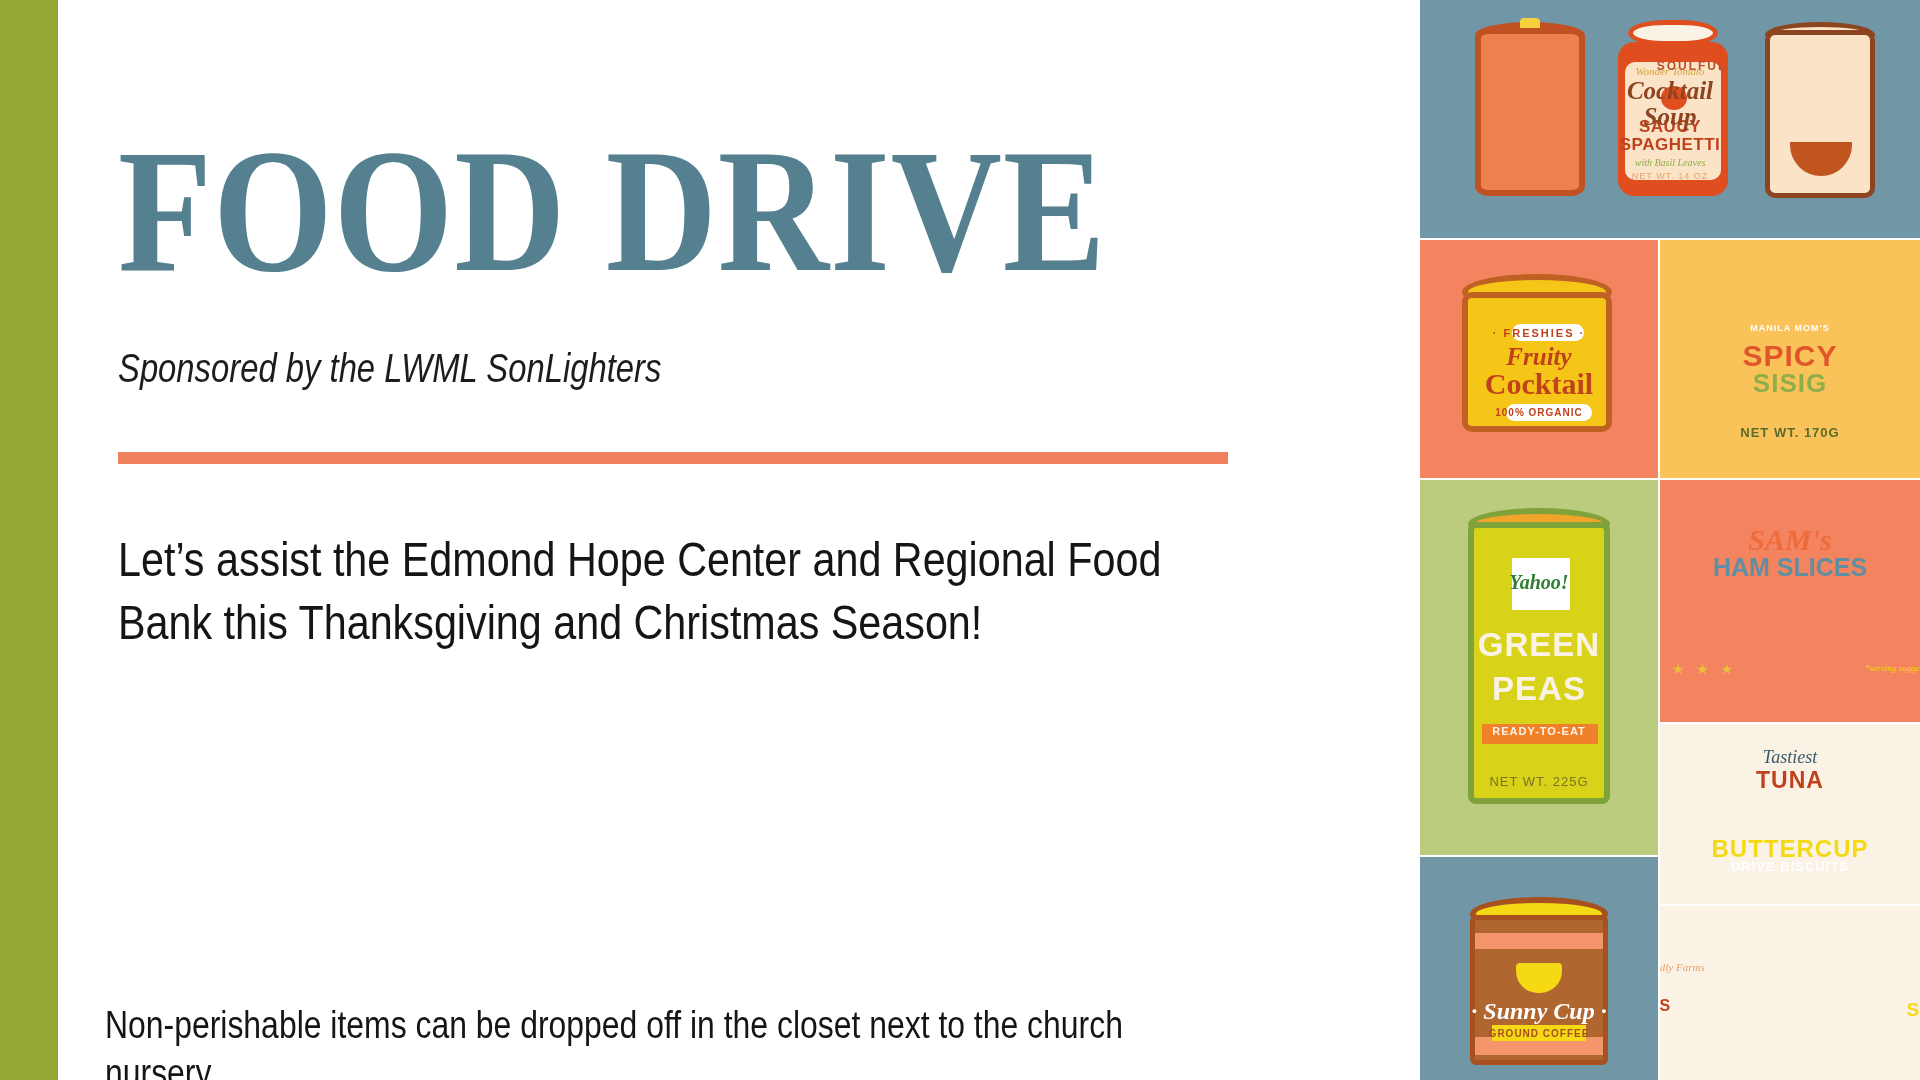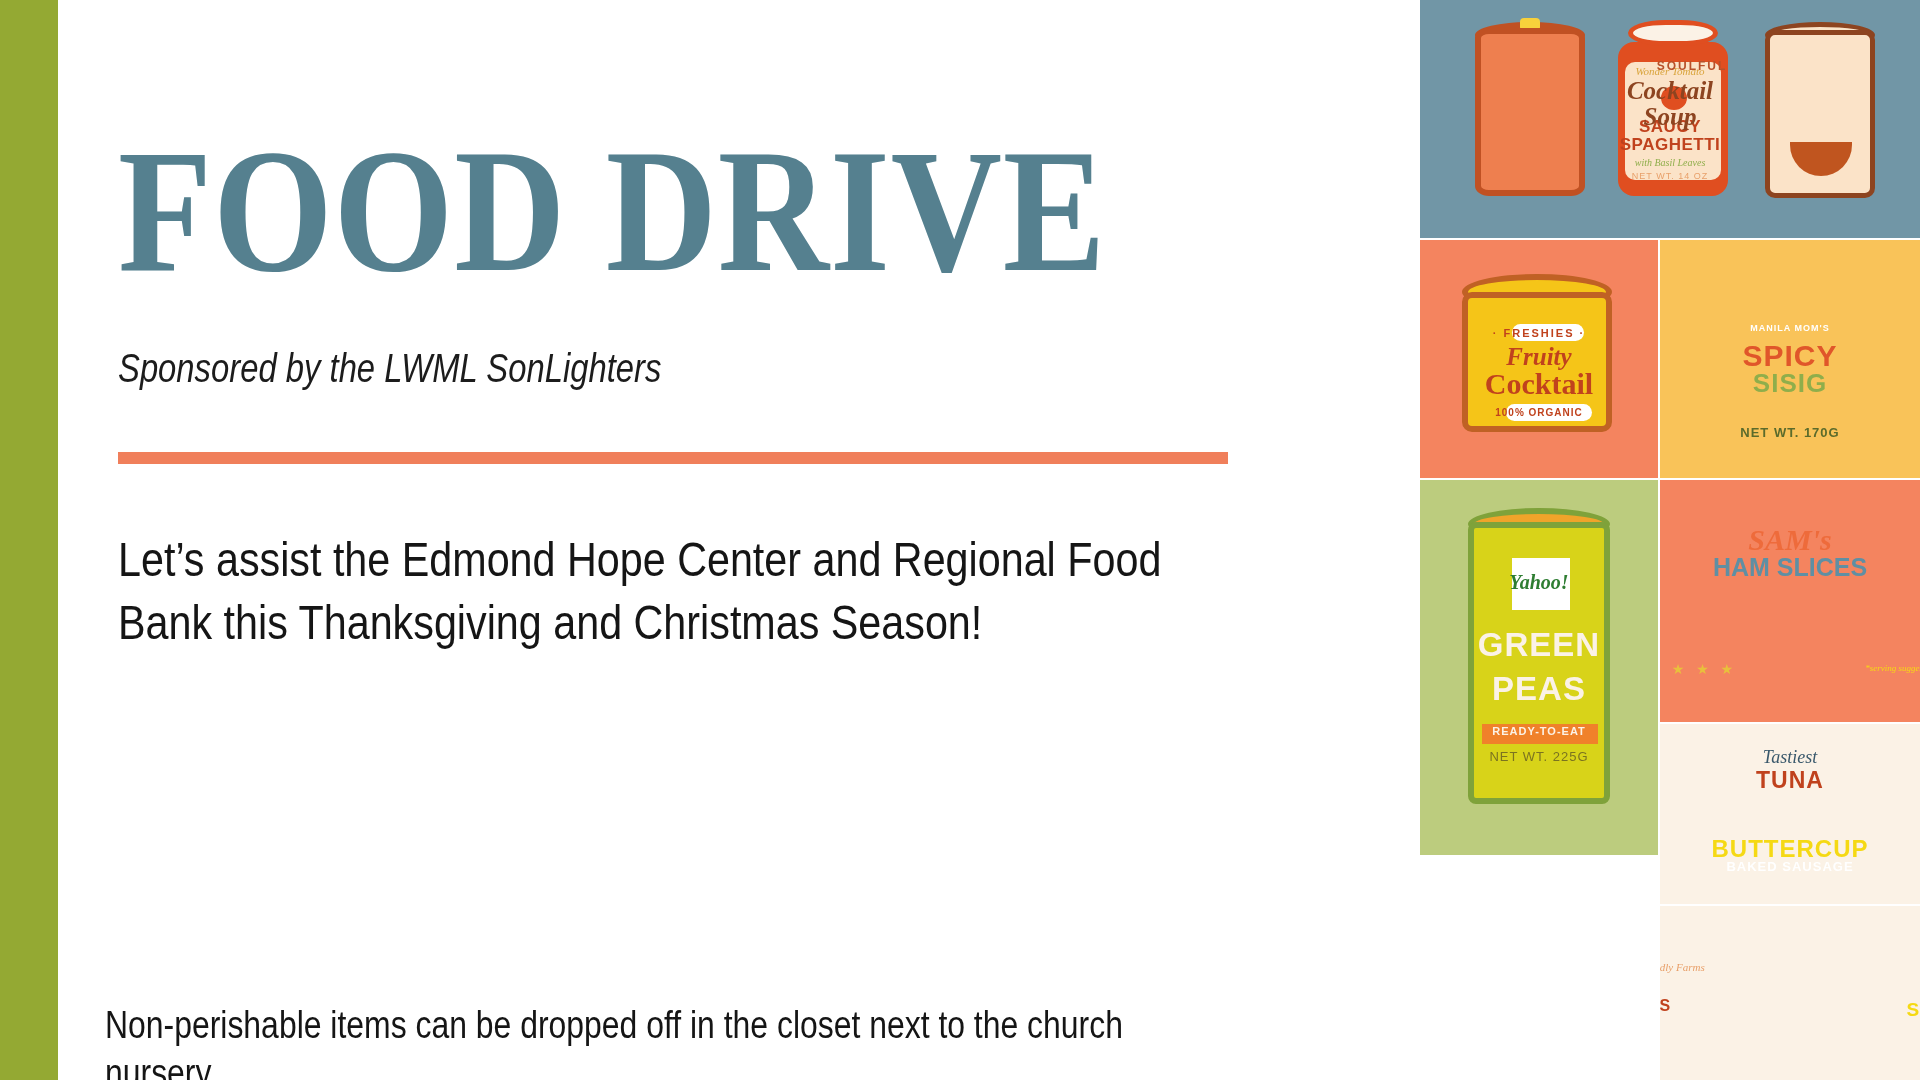--- a/index.html
+++ b/index.html
@@ -124,21 +124,21 @@
 
   
   .gp-body{left:48px;top:42px;width:142px;height:282px;background:#D8D319;border:6px solid #7FA23A;border-radius:8px;box-sizing:border-box;}
   .gp-lid{left:48px;top:28px;width:142px;height:32px;background:#F0A42A;border:6px solid #7FA23A;border-radius:50%;box-sizing:border-box;}
   .star-burst{left:92px;top:78px;width:58px;height:52px;background:#fff;}
   .t-yahoo{top:92px;font-family:"Liberation Serif",serif;font-style:italic;font-weight:700;font-size:20px;color:#2E7D32;}
   .t-green{top:148px;font-size:33px;font-weight:700;color:#FBF2E6;letter-spacing:1px;}
   .t-peas{top:192px;font-size:33px;font-weight:700;color:#FBF2E6;letter-spacing:1px;}
   .rte-ribbon{left:62px;top:244px;width:116px;height:20px;background:#F0812A;}
   .t-rte{top:246px;font-size:11px;font-weight:700;color:#FBF2E6;letter-spacing:1px;}
-  .t-netwt225{top:270px;font-size:13px;color:#7B7320;letter-spacing:1px;}
+  .t-netwt225{top:295px;font-size:13px;color:#7B7320;letter-spacing:1px;}
   .t-sams{top:44px;font-family:"Liberation Serif",serif;font-style:italic;font-weight:700;font-size:30px;color:#EE6B3B;}
   .t-hams{top:74px;font-size:25px;font-weight:700;color:#5F8FA3;}
   .t-num1{top:52px;font-size:16px;font-weight:700;color:#fff;}
   .t-allmeat{top:52px;font-size:9px;font-weight:700;color:#EE6B3B;}
   .t-stars{top:182px;font-size:14px;color:#E8C03C;letter-spacing:4px;}
   .t-serving{top:184px;font-family:"Liberation Serif",serif;font-style:italic;font-size:9px;color:#F5D914;}
   .t-tastiest{top:24px;font-family:"Liberation Serif",serif;font-style:italic;font-size:18px;color:#39586B;}
   .t-tuna{top:44px;font-size:23px;font-weight:700;color:#C0421D;letter-spacing:1px;}
   .t-buttercup{top:112px;font-size:24px;font-weight:700;color:#F5D914;letter-spacing:1px;}
   .t-biscuits{top:136px;font-size:13px;font-weight:700;color:#fff;letter-spacing:1px;}
@@ -244,28 +244,38 @@
       <div class="lbl t-stars" style="left:-110px;">★ ★ ★ ★ ★</div>
       <div class="lbl t-serving" style="left:120px;">*serving suggestion only</div>
     </div>
 
     <div class="panel p-tuna">
 
       <div class="lbl t-tastiest">Tastiest</div>
       <div class="lbl t-tuna">TUNA</div>
 
       <div class="lbl t-buttercup">BUTTERCUP</div>
-      <div class="lbl t-biscuits">BAKED SAUSAGE</div>
+      <div class="lbl t-biscuits">DRIVE BISCUITS</div>
     </div>
 
     <div class="panel p-pork">
 
       <div class="lbl t-friendly" style="left:-120px;">Friendly Farms</div>
       <div class="lbl t-pork" style="left:-183px;">PORK N' BEANS</div>
 
       <div class="lbl t-peppers" style="left:167px;">Pepper's</div>
       <div class="lbl t-vienna" style="left:174px;">VIENNA</div>
       <div class="lbl t-sausage" style="left:167px;">SAUSAGE</div>
     </div>
 
+    <div class="panel p-coffee">
+      <div class="can cc-lid"></div>
+      <div class="can cc-body"></div>
+      <div class="can cc-stripe-top"></div>
+      <div class="can cc-stripe-bot"></div>
+      <div class="can cup"></div>
+      <div class="lbl t-sunny">· Sunny Cup ·</div>
+      <div class="can gc-pill"></div>
+      <div class="lbl t-groundcoffee">GROUND COFFEE</div>
+    </div>
 
   </div>
 </div>
 
 </body></html>

